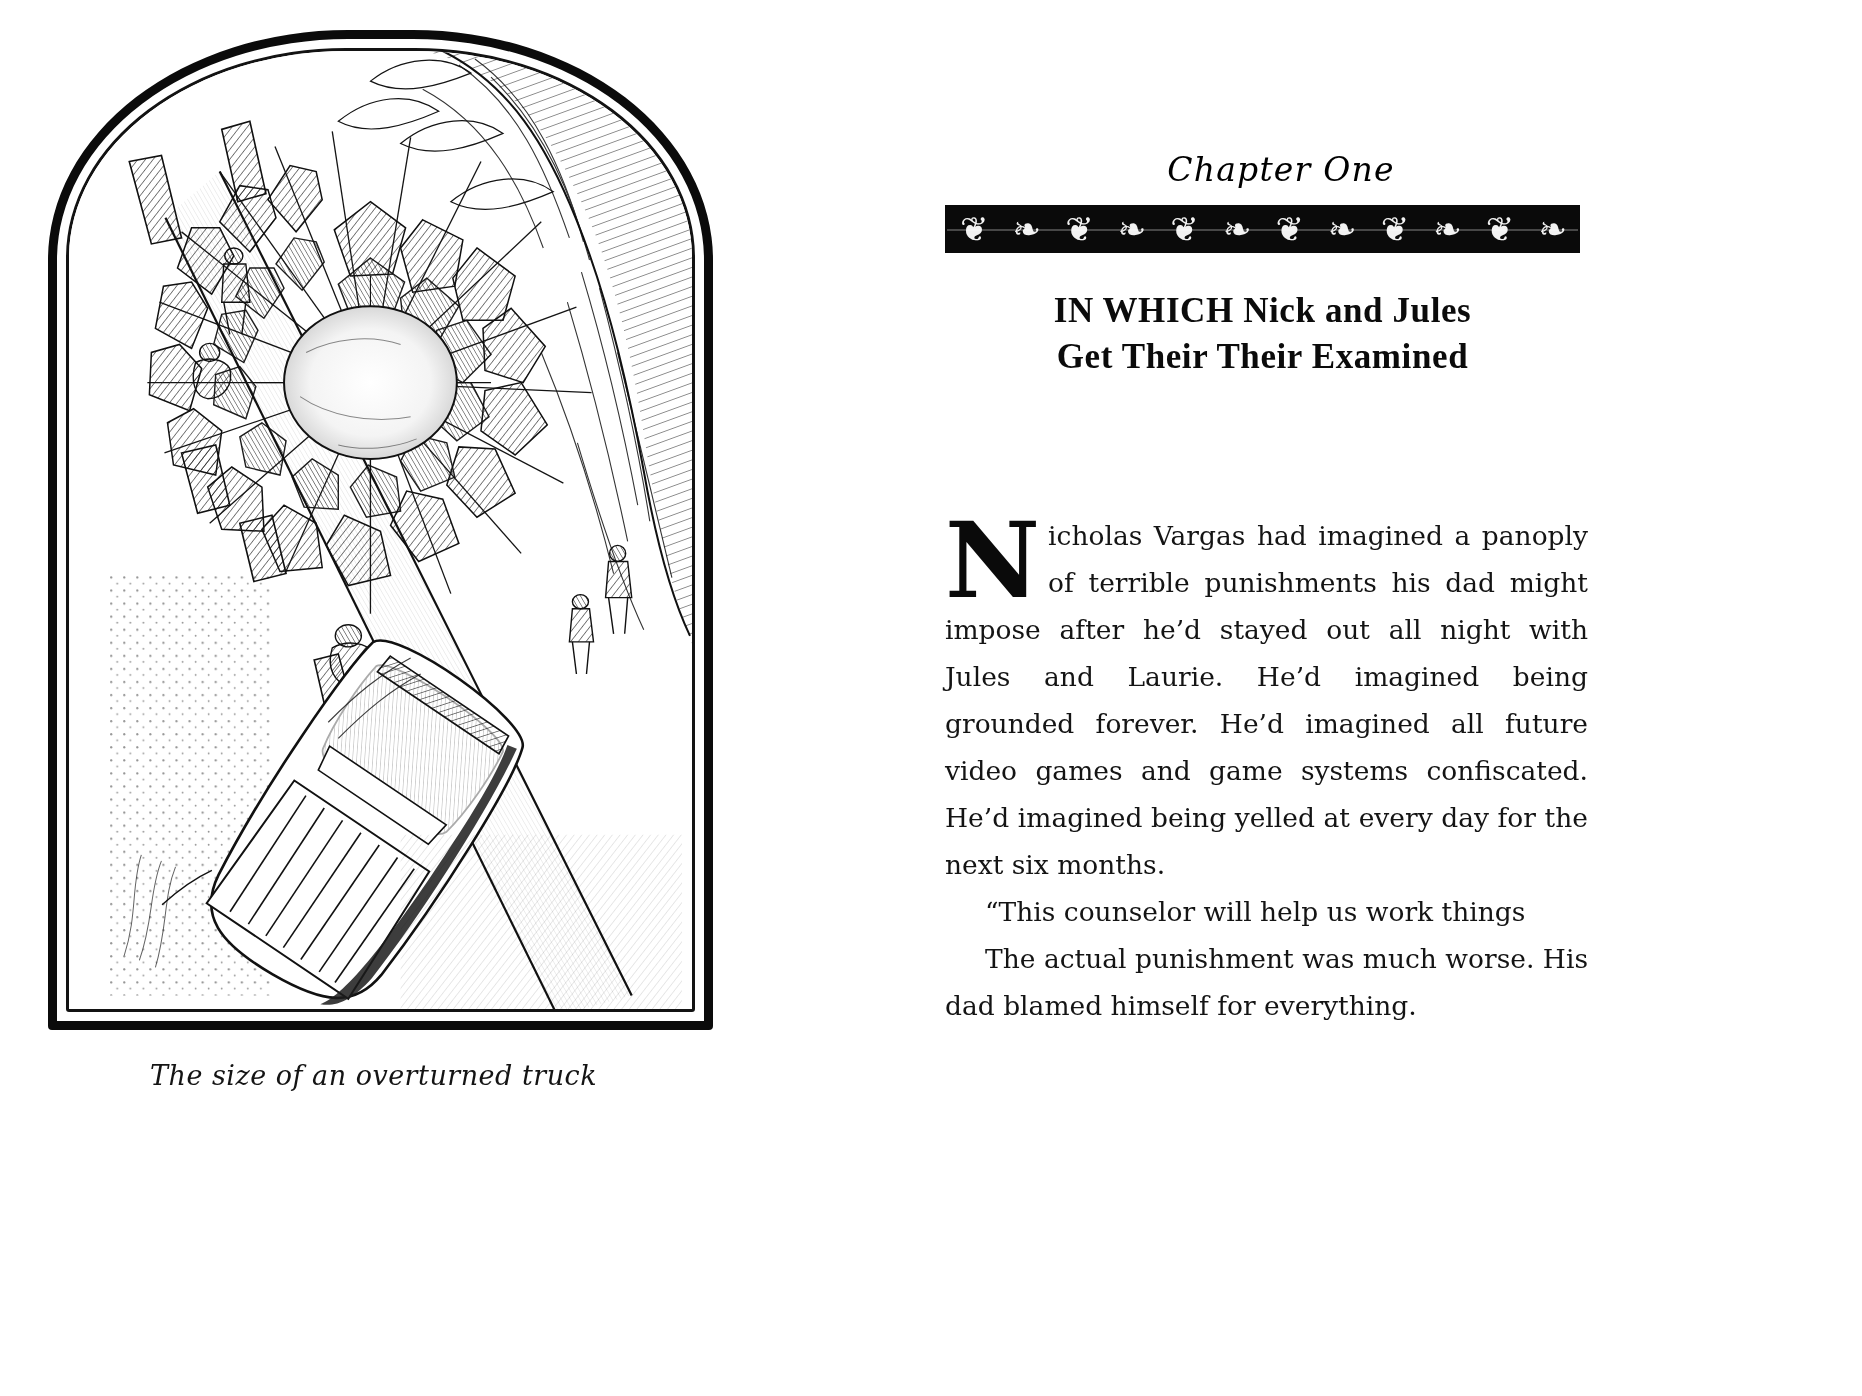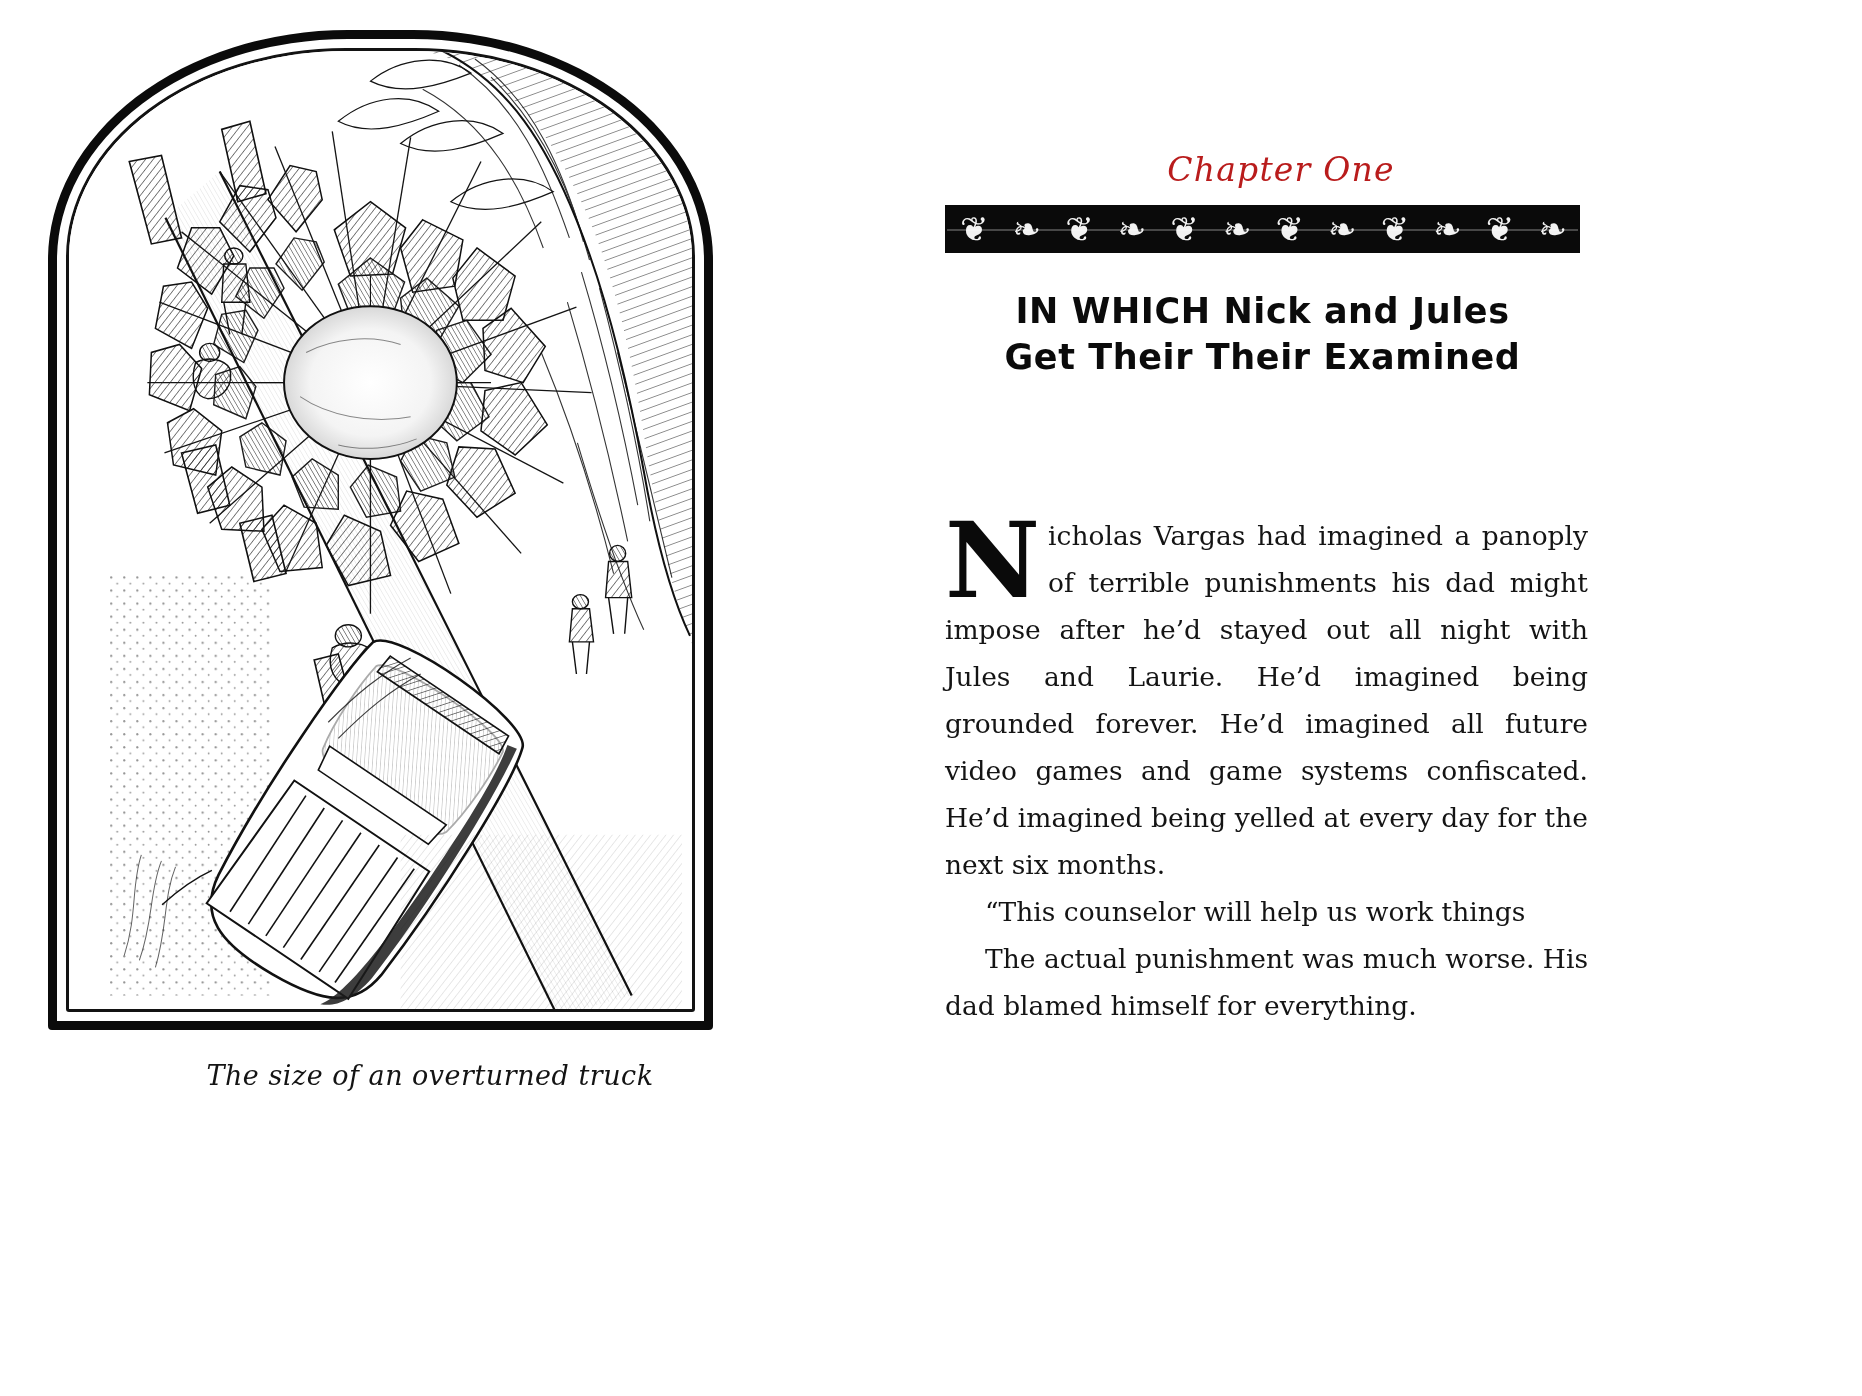--- a/index.html
+++ b/index.html
@@ -56,21 +56,21 @@
   }
   .art {
     position: absolute;
     inset: 0;
   }
   .caption {
     position: absolute;
     left: 150px;
     top: 1060px;
     width: 560px;
-    text-align: center;
+    text-align: left;
     font-family: "DejaVu Serif", serif;
     font-style: italic;
     font-size: 27px;
     letter-spacing: 0.5px;
     color: #141414;
   }
 
   
   .page-right {
     position: relative;
@@ -80,21 +80,21 @@
   .chapter-label {
     position: absolute;
     top: 150px;
     left: 0;
     width: 700px;
     text-align: center;
     font-family: "DejaVu Serif", serif;
     font-style: italic;
     font-size: 33px;
     letter-spacing: 1.2px;
-    color: #b91c1c;
+    color: #000000;
   }
   .ornament-bar {
     position: absolute;
     top: 205px;
     left: 14px;
     width: 635px;
     height: 48px;
     background: #0a0a0a;
     overflow: hidden;
     border: 2px solid #0a0a0a;
@@ -128,21 +128,21 @@
     left: 14px;
     width: 635px;
     text-align: center;
     font-family: "DejaVu Sans", sans-serif;
     font-weight: bold;
     font-size: 35px;
     line-height: 1.32;
     letter-spacing: 0.6px;
     color: #0b0b0b;
   }
-  .chapter-title .line { display: block; white-space: nowrap; }
+  .chapter-title .line { display: block; white-space: nowrap; font-family: Liberation Serif, serif; }
 
   .body-text {
     position: absolute;
     top: 512px;
     left: 14px;
     width: 643px;
     font-family: "DejaVu Serif", serif;
     font-size: 26.5px;
     line-height: 47px;
     color: #141414;

